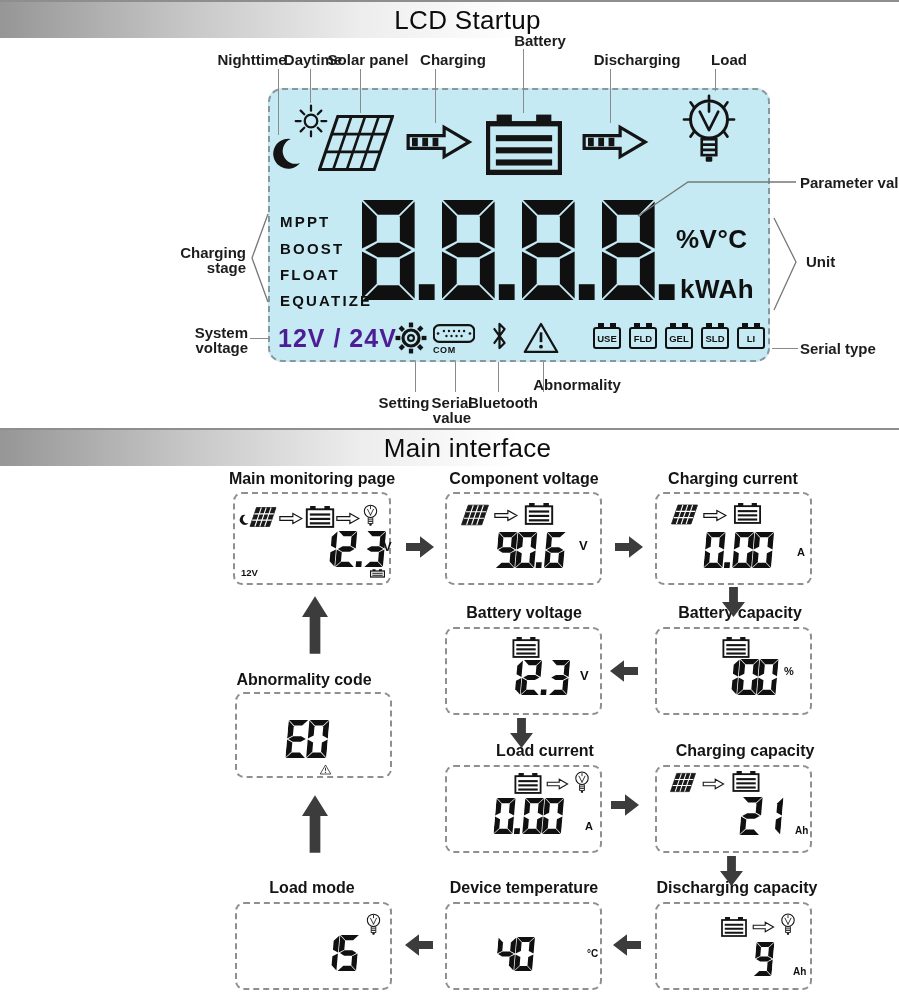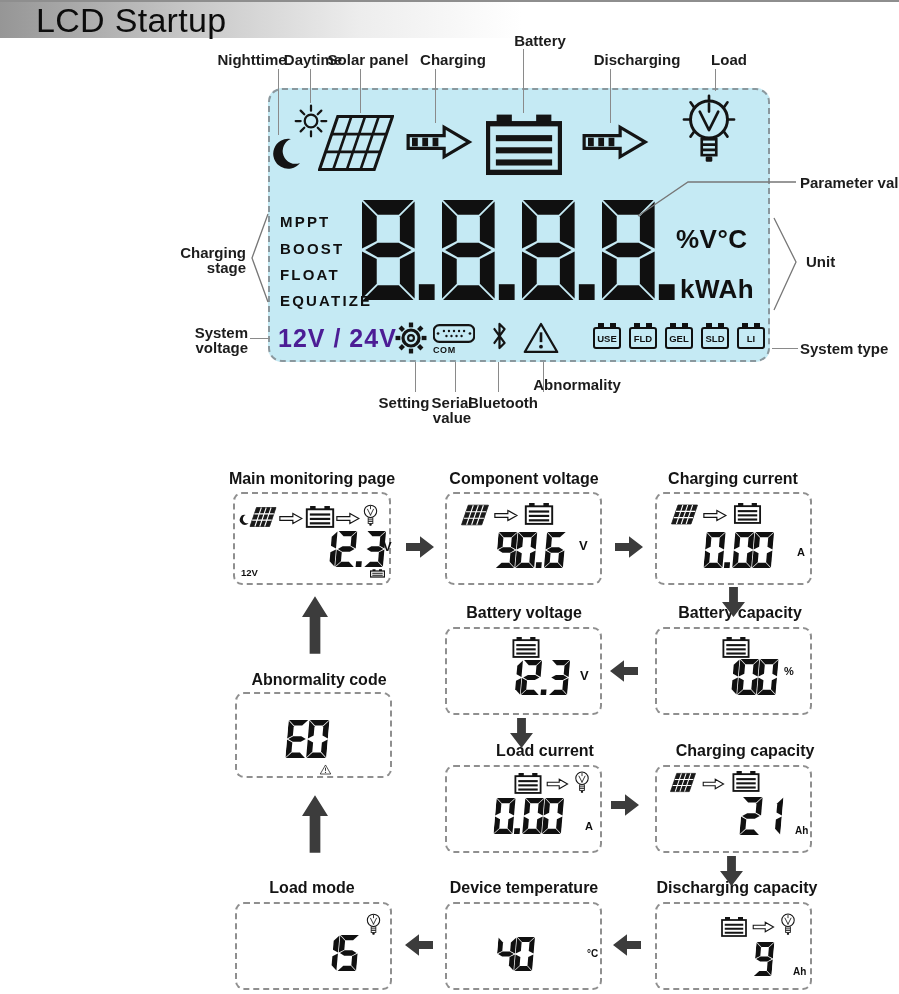--- a/index.html
+++ b/index.html
@@ -3,21 +3,21 @@
 <meta charset="utf-8">
 <style>
   :root{ --lcd-bg:#c5eaf4; --ink:#111; --arrow:#3c3c3c; --line:#8a8a8a; }
   html,body{margin:0;padding:0;background:#fff;}
   body{font-family:"Liberation Sans", sans-serif;color:#111;}
   #canvas{position:relative;width:899px;height:994px;background:#fff;overflow:hidden;}
   
   .hdr{position:absolute;left:0;width:100%;height:38px;box-sizing:border-box;
        background:linear-gradient(90deg,#969696 0%,#c9c9c9 22%,#ededed 40%,#ffffff 58%);
        border-top:2px solid #8e8e8e;}
-  .hdr .t{display:block;padding-left:36px;font-size:34px;font-weight:500;line-height:36px;color:#0c0c0c;letter-spacing:.3px;}
+  .hdr .t{display:block;padding-left:36px;font-size:26px;font-weight:500;line-height:36px;color:#0c0c0c;letter-spacing:.3px;text-align:center;}
   
   #lcd{position:absolute;left:268px;top:88px;width:502px;height:274px;background:var(--lcd-bg);
        border:2px dashed #8a989e;border-radius:14px;box-sizing:border-box;}
   .lbl{position:absolute;font-size:15px;font-weight:600;color:#1c1c1c;white-space:nowrap;}
   .ctr{transform:translateX(-50%);}
   .rgt{text-align:right;}
   .vline{position:absolute;width:1px;background:var(--line);}
   .hline{position:absolute;height:1px;background:var(--line);}
   .stage{position:absolute;left:280px;font-size:15px;font-weight:800;letter-spacing:2.2px;color:#101010;}
   .bigunit{position:absolute;font-size:26px;font-weight:800;color:#101010;letter-spacing:.5px;}
@@ -269,40 +269,43 @@
   <div class="hline" style="left:250px;top:338px;width:20px"></div>
 
   <div class="lbl" style="left:800px;top:174px">Parameter value</div>
   <svg class="conn" style="left:638px;top:174px" width="160" height="44">
       <polyline points="158,8 50,8 0,42"></polyline>
     </svg>
   <div class="lbl" style="left:806px;top:253px">Unit</div>
   <svg class="conn" style="left:772px;top:216px" width="26" height="96">
       <polyline points="2,2 24,46 2,94"></polyline>
     </svg>
-  <div class="lbl" style="left:800px;top:340px">System type</div>
+  <div class="lbl" style="left:800px;top:340px">Serial type</div>
   <div class="hline" style="left:772px;top:348px;width:26px"></div>
 
   <div class="vline" style="left:415px;top:362px;height:30px"></div>
   <div class="vline" style="left:455px;top:362px;height:30px"></div>
   <div class="vline" style="left:498px;top:362px;height:30px"></div>
   <div class="vline" style="left:543px;top:362px;height:30px"></div>
   <div class="lbl ctr" style="left:404px;top:394px">Setting</div>
   <div class="lbl ctr" style="left:452px;top:394px">Serial</div>
   <div class="lbl ctr" style="left:452px;top:409px">value</div>
   <div class="lbl ctr" style="left:503px;top:394px">Bluetooth</div>
   <div class="lbl ctr" style="left:577px;top:376px">Abnormality</div>
 
+  <div class="hdr" style="top:428px">
+    <span class="t">Main interface</span>
+  </div>
 
   <div class="scr-label" style="left:312px;top:470px">Main monitoring page</div>
   <div class="scr-label" style="left:524px;top:470px">Component voltage</div>
   <div class="scr-label" style="left:733px;top:470px">Charging current</div>
   <div class="scr-label" style="left:524px;top:604px">Battery voltage</div>
   <div class="scr-label" style="left:740px;top:604px">Battery capacity</div>
-  <div class="scr-label" style="left:319px;top:671px">Abnormality code</div>
+  <div class="scr-label" style="left:304px;top:671px">Abnormality code</div>
   <div class="scr-label" style="left:545px;top:742px">Load current</div>
   <div class="scr-label" style="left:745px;top:742px">Charging capacity</div>
   <div class="scr-label" style="left:312px;top:879px">Load mode</div>
   <div class="scr-label" style="left:524px;top:879px">Device temperature</div>
   <div class="scr-label" style="left:737px;top:879px">Discharging capacity</div>
 
   <div class="scr" style="left:233px;top:492px;width:158px;height:93px">
     <svg class="ic" style="left:4px;top:20px;width:10px;height:12px">
         <use href="#s-moon"></use>
       </svg>

